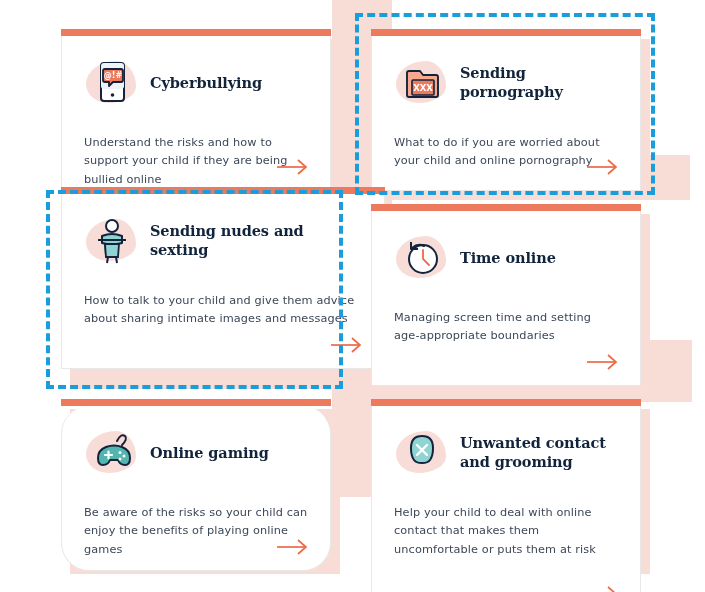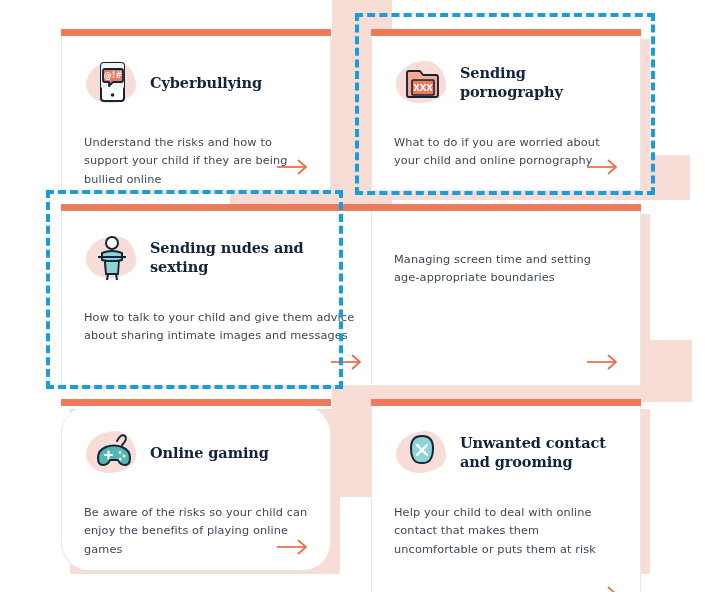--- a/index.html
+++ b/index.html
@@ -203,21 +203,21 @@
       <div class="card-desc">What to do if you are worried about your child and online pornography</div>
       <div class="arrow">
         <svg width="34" height="18" viewBox="0 0 34 18">
           <line x1="1" y1="9" x2="29" y2="9" stroke="#ed6a47" stroke-width="1.7"></line>
           <polyline points="22,2 30,9 22,16" fill="none" stroke="#ed6a47" stroke-width="1.7"></polyline>
         </svg>
       </div>
     </div>
   </div>
 
-  <div class="card" style="left:61px; top:211px; width:324px; height:175px;">
+  <div class="card" style="left:61px; top:194px; width:324px; height:175px;">
     <div class="card-bar"></div>
     <div class="card-inner">
       <div class="card-head">
         <div class="icon-wrap">
           <div class="icon-blob"></div>
           <svg class="icon-svg" width="40" height="48" viewBox="0 0 40 48">
             <circle cx="20" cy="9" r="6" fill="#ffffff" stroke="#12243b" stroke-width="2"></circle>
             <path d="M10 19 q10 -4 20 0 l0 7 q-10 3 -20 0 z" fill="#8fd4d2" stroke="#12243b" stroke-width="2" stroke-linejoin="round"></path>
             <line x1="6" y1="23" x2="34" y2="23" stroke="#12243b" stroke-width="2"></line>
             <path d="M13 27 l1 14 M18 27 l0 14 M23 27 l1 14" stroke="#12243b" stroke-width="1.6" fill="none"></path>
@@ -234,20 +234,32 @@
           <line x1="1" y1="9" x2="29" y2="9" stroke="#ed6a47" stroke-width="1.7"></line>
           <polyline points="22,2 30,9 22,16" fill="none" stroke="#ed6a47" stroke-width="1.7"></polyline>
         </svg>
       </div>
     </div>
   </div>
 
   <div class="card" style="left:371px; top:211px; width:270px; height:175px;">
     <div class="card-bar"></div>
     <div class="card-inner">
+      <div class="card-head">
+        <div class="icon-wrap">
+          <div class="icon-blob"></div>
+          <svg class="icon-svg" width="42" height="46" viewBox="0 0 42 46">
+            <circle cx="21" cy="25" r="14" fill="#ffffff" stroke="#12243b" stroke-width="2"></circle>
+            <path d="M21 16 v9 l6 6" stroke="#ed6a47" stroke-width="1.8" fill="none" stroke-linecap="round"></path>
+            <path d="M10 14 q6 -5 12 -2" stroke="#12243b" stroke-width="2" fill="none" stroke-linecap="round"></path>
+            <polyline points="9,8 9,15 16,15" fill="none" stroke="#12243b" stroke-width="2" stroke-linejoin="round"></polyline>
+          </svg>
+        </div>
+        <div class="card-title">Time online</div>
+      </div>
       <div class="card-desc">Managing screen time and setting age-appropriate boundaries</div>
       <div class="arrow">
         <svg width="34" height="18" viewBox="0 0 34 18">
           <line x1="1" y1="9" x2="29" y2="9" stroke="#ed6a47" stroke-width="1.7"></line>
           <polyline points="22,2 30,9 22,16" fill="none" stroke="#ed6a47" stroke-width="1.7"></polyline>
         </svg>
       </div>
     </div>
   </div>
 

